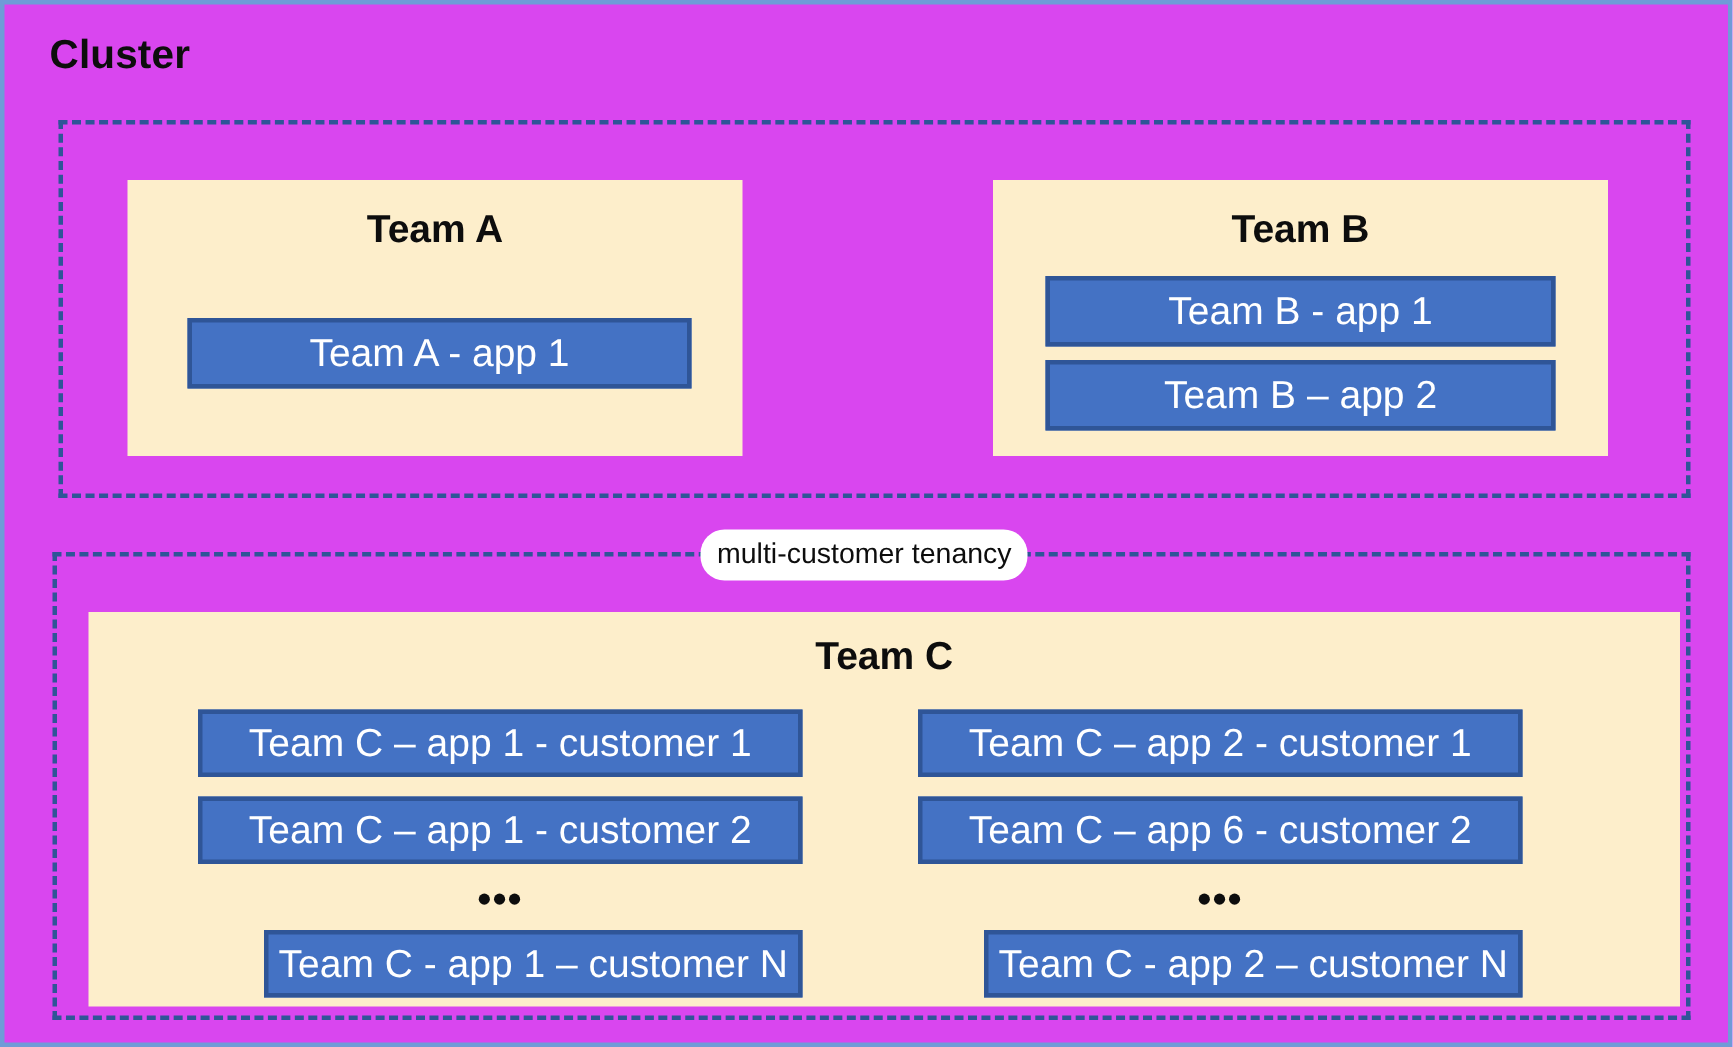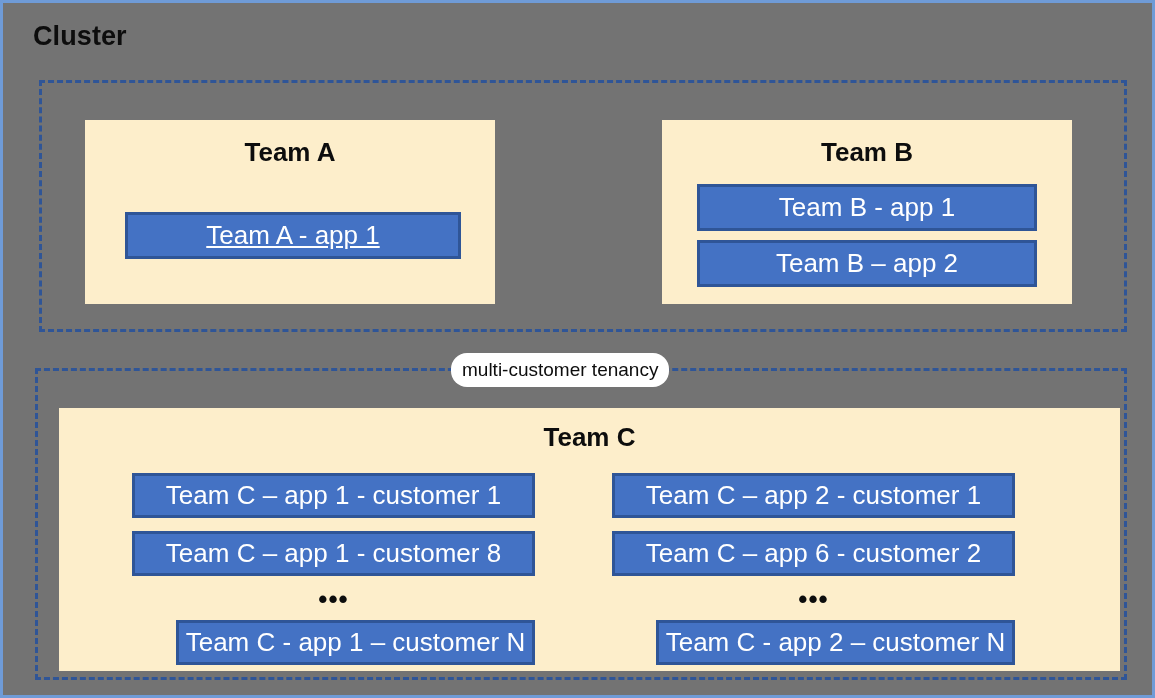--- a/index.html
+++ b/index.html
@@ -8,21 +8,21 @@
     background: #ffffff;
   }
   body {
     font-family: "Liberation Sans", sans-serif;
   }
 
   #canvas {
     position: relative;
     width: 1155px;
     height: 698px;
-    background: #737373;
+    background: #d946ef;
     box-sizing: border-box;
     border: 3px solid #6f9bd7;
     overflow: hidden;
   }
 
   
   #cluster-title {
     position: absolute;
     left: 30px;
     top: 18px;
@@ -61,21 +61,21 @@
     line-height: 1;
     padding: 7px 11px 8px 11px;
     white-space: nowrap;
     z-index: 4;
   }
   #label-multi-team {
     left: 469px;
     top: 63px;
   }
   #label-multi-customer {
-    left: 448px;
+    left: 464px;
     top: 350px;
     border-radius: 16px;
   }
 
   
   .team-panel {
     position: absolute;
     background: #fdeecb;
     box-sizing: border-box;
   }
@@ -122,21 +122,21 @@
     justify-content: center;
   }
 
   
   #team-a-apps {
     position: absolute;
     left: 122px;
     top: 209px;
     width: 336px;
   }
-  #team-a-apps .app-box { height: 47px; text-decoration: underline; }
+  #team-a-apps .app-box { height: 47px; }
 
   
   #team-b-apps {
     position: absolute;
     left: 694px;
     top: 181px;
     width: 340px;
   }
   #team-b-apps .app-box { height: 47px; margin-bottom: 9px; }
   #team-b-apps .app-box:last-child { margin-bottom: 0; }
@@ -192,21 +192,21 @@
   <div id="group-multi-customer" class="tenancy-group"></div>
 
   <div id="label-multi-customer" class="tenancy-label">multi-customer tenancy</div>
 
   <div id="team-c-panel" class="team-panel">
     <div id="team-c-title" class="team-title">Team C</div>
   </div>
 
   <div id="team-c-col-1" class="team-c-col">
     <div class="app-box">Team C – app 1 - customer 1</div>
-    <div class="app-box">Team C – app 1 - customer 8</div>
+    <div class="app-box">Team C – app 1 - customer 2</div>
     <div class="ellipsis">•••</div>
     <div class="app-box">Team C - app 1 – customer N</div>
   </div>
 
   <div id="team-c-col-2" class="team-c-col">
     <div class="app-box">Team C – app 2 - customer 1</div>
     <div class="app-box">Team C – app 6 - customer 2</div>
     <div class="ellipsis">•••</div>
     <div class="app-box">Team C - app 2 – customer N</div>
   </div>

